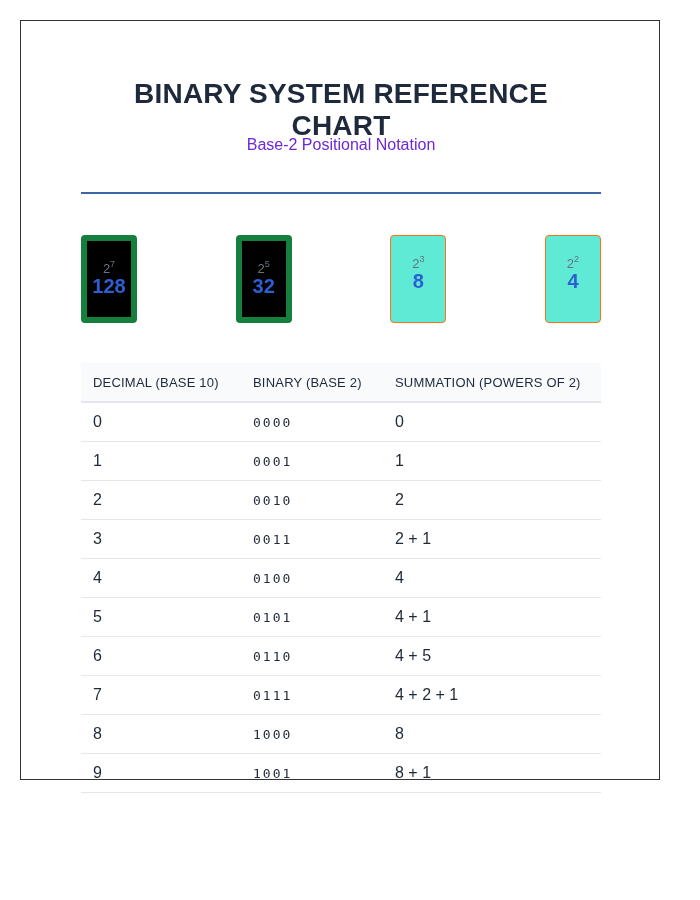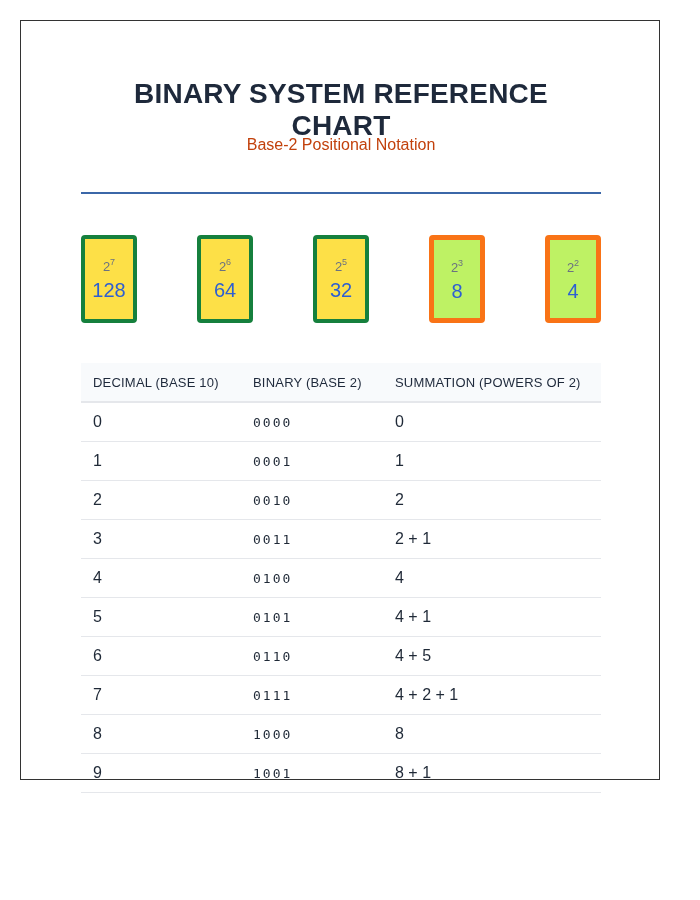--- a/index.html
+++ b/index.html
@@ -1,50 +1,46 @@
 <!DOCTYPE html>
 <html><head>
 <meta charset="utf-8">
 <style>
   html, body { margin: 0; padding: 0; background: #ffffff; }
   body { width: 700px; height: 900px; position: relative; font-family: "Liberation Sans", sans-serif; color: #1f2937; overflow: hidden; }
   .frame { position: absolute; left: 20px; top: 20px; width: 640px; height: 760px; border: 1px solid #333; box-sizing: border-box; }
   .content { position: absolute; left: 81px; top: 0; width: 520px; }
   .title { position: absolute; top: 78px; left: 0; width: 520px; text-align: center; font-size: 28px; font-weight: bold; color: #1e293b; letter-spacing: 0.2px; }
-  .subtitle { position: absolute; top: 136px; left: 0; width: 520px; text-align: center; font-size: 16px; color: #c2410c; }
+  .subtitle { position: absolute; top: 136px; left: 0; width: 520px; text-align: center; font-size: 16px; color: #6d28d9; }
   .rule { position: absolute; top: 192px; left: 0; width: 520px; height: 2px; background: #3b67a8; }
   .cards { position: absolute; top: 235px; left: 0; width: 520px; display: flex; justify-content: space-between; }
-  .card { width: 56px; height: 88px; box-sizing: border-box; border: 4px solid #15803d; border-radius: 4px; background: #fde047; text-align: center; }
-  .card.on { border: 5px solid #f97316; background: #bef264; }
+  .card { width: 56px; height: 88px; box-sizing: border-box; border: 6px solid #15803d; border-radius: 4px; background: #000000; text-align: center; }
+  .card.on { border: 1px solid #f97316; background: #5eead4; }
   .exp { margin-top: 18px; font-size: 13px; color: #6b7280; height: 16px; }
   .exp sup { font-size: 9px; vertical-align: 6px; }
-  .val { margin-top: 6px; font-size: 20px; font-weight: normal; color: #2d5fd2; }
+  .val { font-size: 20px; font-weight: bold; color: #2d5fd2; }
   table { position: absolute; top: 363px; left: 0; width: 520px; border-collapse: collapse; }
   th { background: #f8fafc; height: 38px; text-align: left; font-size: 13px; font-weight: normal; color: #1e293b; padding: 0 0 0 12px; border-bottom: 2px solid #e5e7eb; letter-spacing: 0.2px; }
   td { height: 38px; border-bottom: 1px solid #e5e7eb; font-size: 16px; color: #1f2937; padding: 0 0 0 12px; }
   td.bin { font-family: "DejaVu Sans Mono", monospace; font-size: 13px; letter-spacing: 2px; }
   col.c1 { width: 160px; } col.c2 { width: 142px; }
 </style>
 </head>
 <body>
 
 <div class="frame"></div>
 <div class="content">
   <div class="title">BINARY SYSTEM REFERENCE CHART</div>
   <div class="subtitle">Base-2 Positional Notation</div>
   <div class="rule"></div>
 
   <div class="cards" id="cards">
       <div class="card">
         <div class="exp"><span>2</span><sup>7</sup></div>
   <div class="val">128</div>
-      </div>
-      <div class="card">
-        <div class="exp"><span>2</span><sup>6</sup></div>
-  <div class="val">64</div>
       </div>
       <div class="card">
         <div class="exp"><span>2</span><sup>5</sup></div>
   <div class="val">32</div>
       </div>
       <div class="card on">
         <div class="exp"><span>2</span><sup>3</sup></div>
   <div class="val">8</div>
       </div>
       <div class="card on">

